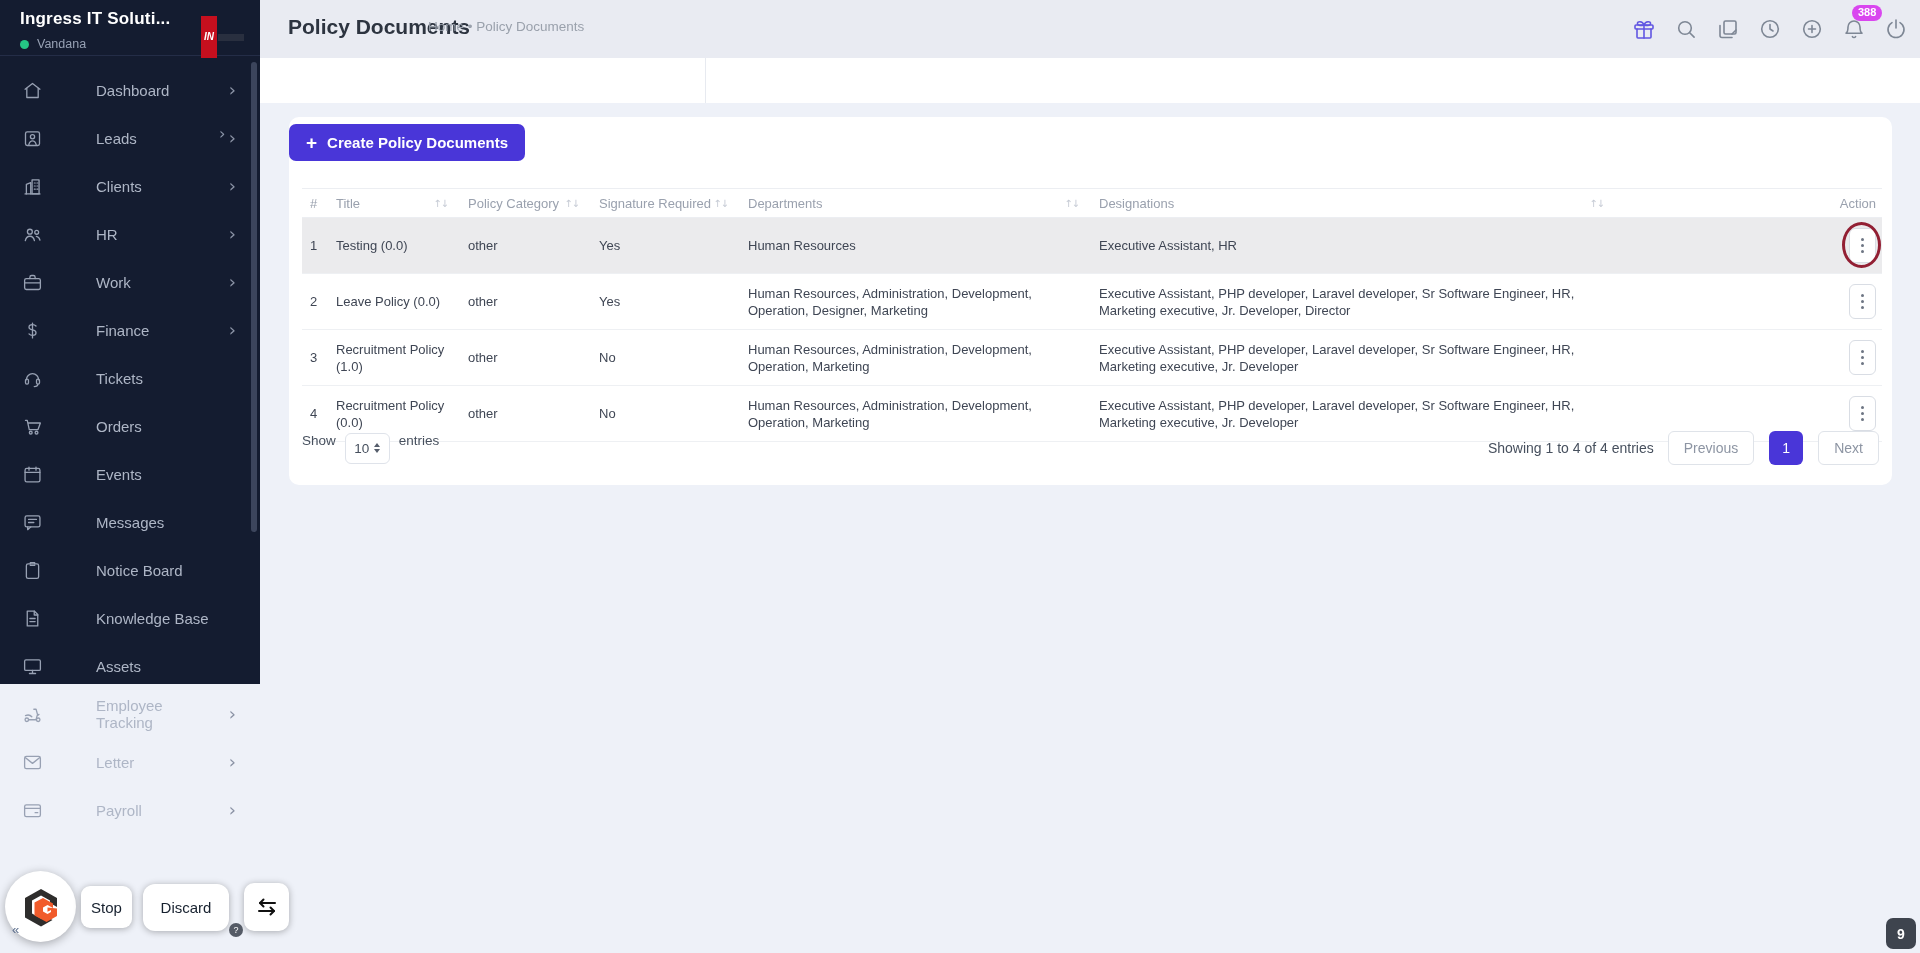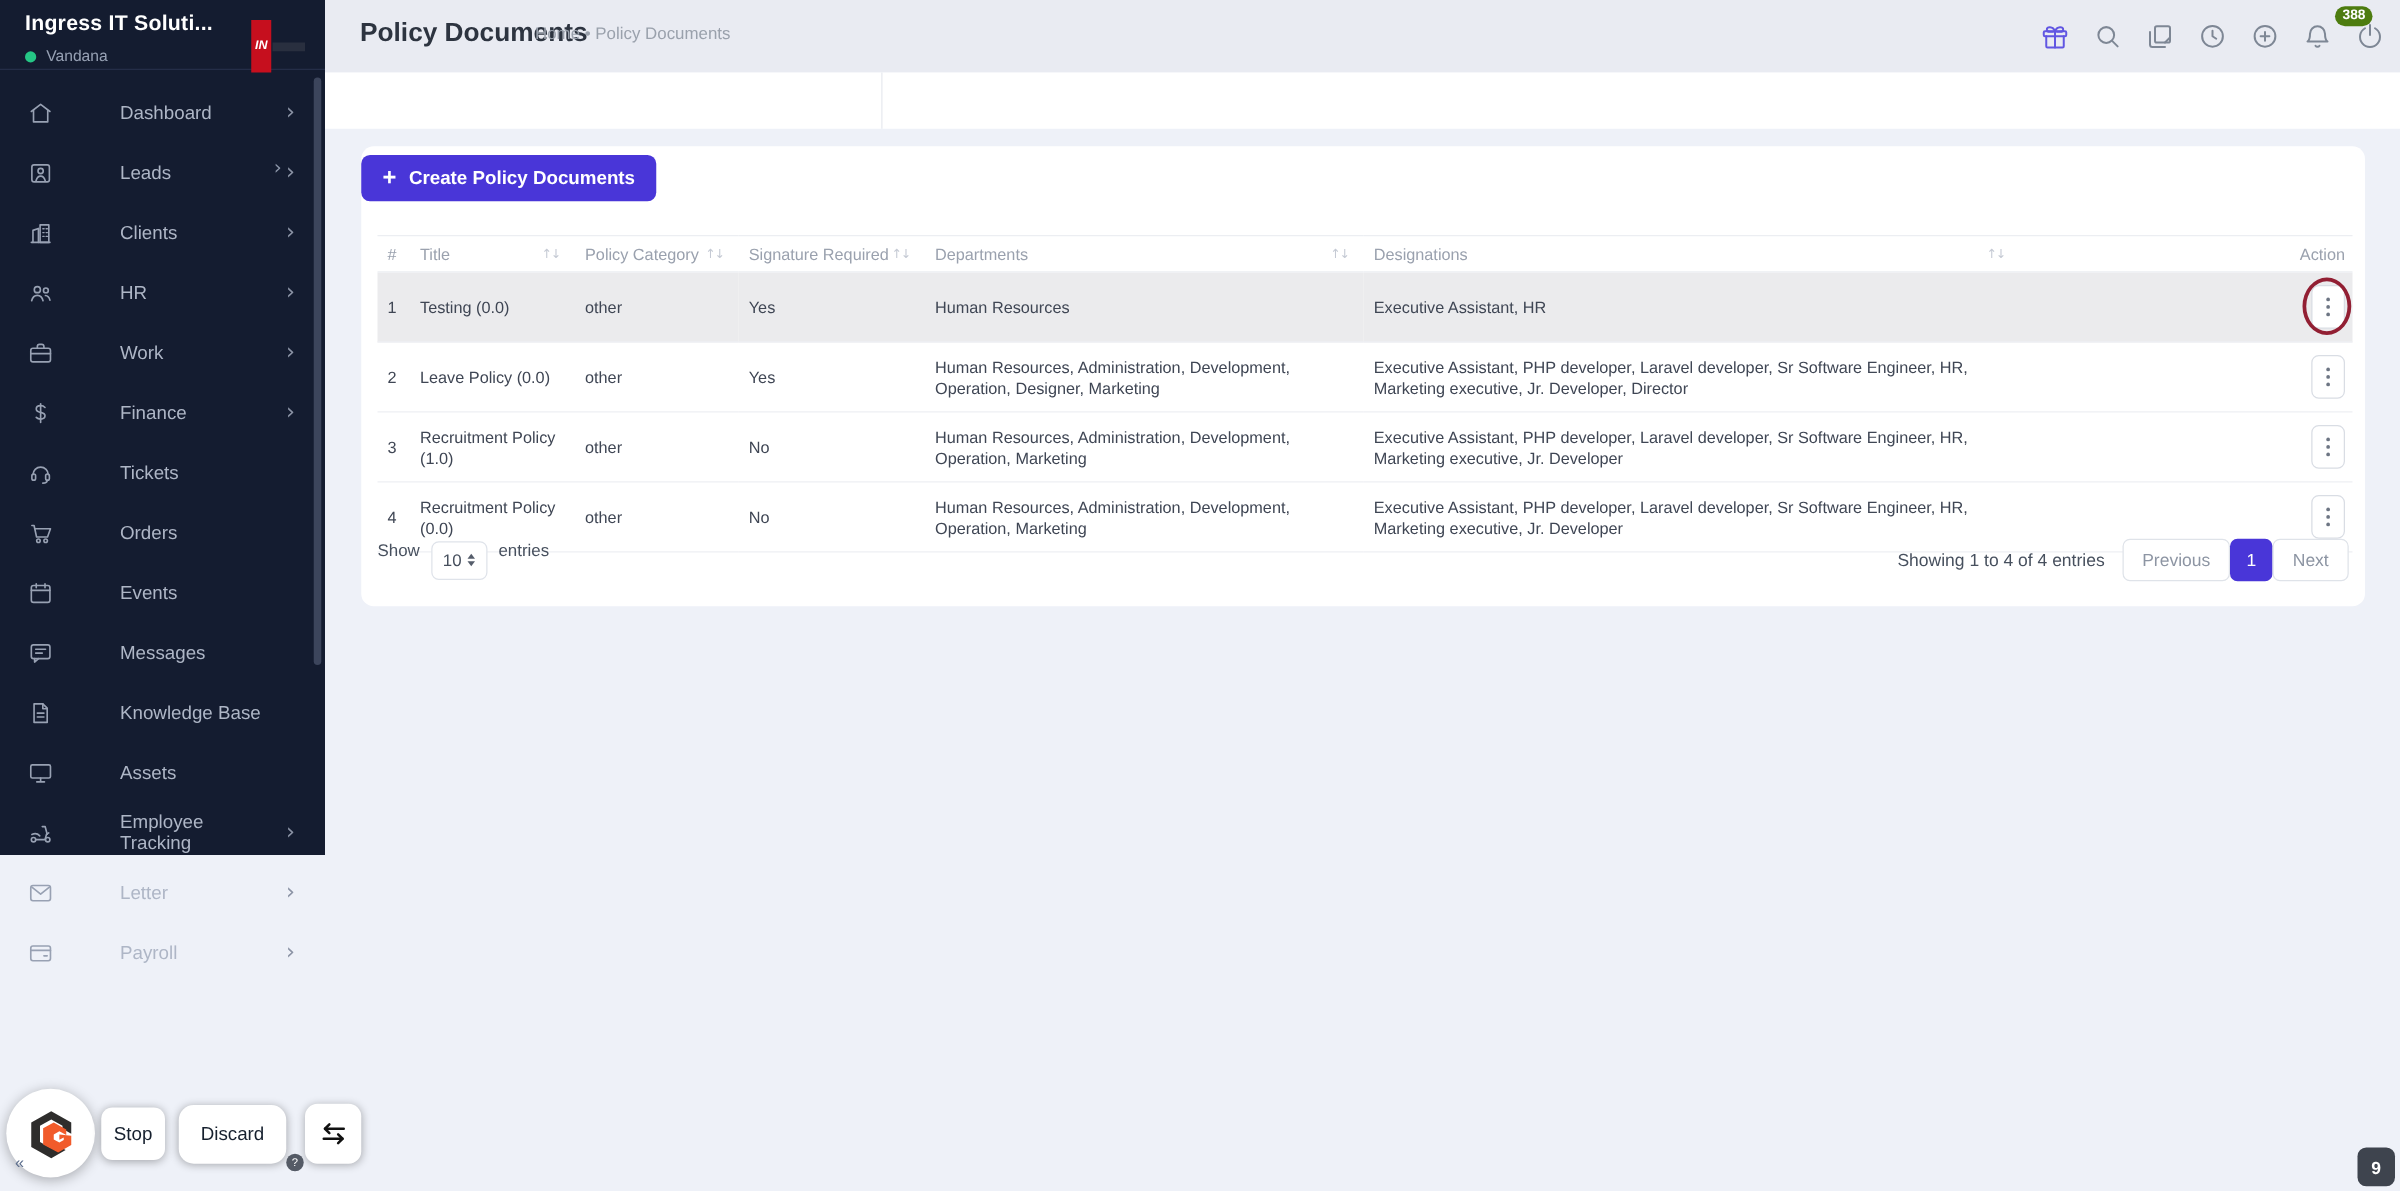--- a/index.html
+++ b/index.html
@@ -24,21 +24,21 @@
   .sb-collapse { position:absolute; left:219px; top:124px; color:#8b95a8; font-size:16px; z-index:3; font-family:"DejaVu Sans", sans-serif; }
 
   
   .topbar { position:absolute; left:260px; top:0; width:1660px; height:58px; background:#e9ebf2; }
   .page-title { position:absolute; left:28px; top:15px; font-size:21px; font-weight:700; color:#2d3440; }
   .breadcrumb { position:absolute; left:168px; top:19px; font-size:13.5px; color:#9aa1ac; }
   .topbar-icons { position:absolute; right:12px; top:0; height:58px; display:flex; align-items:center; gap:17px; }
   .tb-ico { width:25px; height:25px; display:flex; align-items:center; justify-content:center; cursor:pointer; position:relative; }
   .tb-ico svg { stroke:#7e8795; fill:none; stroke-width:1.6; stroke-linecap:round; stroke-linejoin:round; }
   .tb-ico.gift svg { stroke:#6156e2; }
-  .notif-badge { position:absolute; top:-12px; left:27px; background:#4d7c0f; color:#fff; font-size:11px; font-weight:700; padding:2.5px 6px; border-radius:9px; line-height:1; }
+  .notif-badge { position:absolute; top:-12px; left:11px; background:#d946ef; color:#fff; font-size:11px; font-weight:700; padding:2.5px 6px; border-radius:9px; line-height:1; }
 
   
   .search-strip { position:absolute; left:260px; top:58px; width:1660px; height:45px; background:#ffffff; }
   .search-box { position:absolute; left:44px; top:8px; width:384px; height:30px; border:1px solid #e3e7ef; border-radius:8px; display:flex; overflow:hidden; background:#fff; }
   .search-ico-box { width:38px; background:#e9edf7; display:flex; align-items:center; justify-content:center; flex:none; }
   .search-ico-box svg { stroke:#4a5160; fill:none; stroke-width:1.8; stroke-linecap:round; }
   .search-box input { border:0; outline:0; flex:1; padding:0 12px; font-size:14px; color:#3a4250; font-family:inherit; background:transparent; }
   .search-box input::placeholder { color:#a9afbb; }
   .strip-divider { position:absolute; left:445px; top:0; width:1px; height:45px; background:#e7eaf0; }
 
@@ -62,21 +62,21 @@
   
   .card-footer { position:absolute; left:13px; right:13px; top:314px; display:flex; align-items:center; font-size:13.5px; color:#47505e; }
   .show-group { display:flex; align-items:flex-start; gap:9px; }
   .page-size { width:45px; height:31px; border:1px solid #dfe3ea; border-radius:6px; display:flex; align-items:center; justify-content:center; gap:5px; cursor:pointer; background:#fff; }
   .updown { display:flex; flex-direction:column; gap:2px; }
   .updown b { width:0; height:0; border-left:3.5px solid transparent; border-right:3.5px solid transparent; }
   .updown b.up { border-bottom:4.5px solid #555d6b; }
   .updown b.dn { border-top:4.5px solid #555d6b; }
   .pager { margin-left:auto; display:flex; align-items:center; gap:14px; }
   .summary { font-size:14px; }
-  .pg-group { display:flex; align-items:center; gap:0; }
+  .pg-group { display:flex; align-items:center; gap:15px; }
   .pg-btn { height:34px; padding:0 15px; border:1px solid #dfe3e9; border-radius:6px; background:#fff; color:#8d95a3; font-size:14px; font-family:inherit; cursor:pointer; }
   .pg-active { width:34px; height:34px; background:#4936d8; color:#fff; border-radius:6px; display:flex; align-items:center; justify-content:center; font-size:14px; cursor:pointer; }
 
   
   .fab-circle { position:absolute; left:5px; top:871px; width:71px; height:71px; border-radius:50%; background:#fff; box-shadow:0 2px 10px rgba(0,0,0,.3); display:flex; align-items:center; justify-content:center; z-index:5; }
   .ov-btn { position:absolute; background:#fff; box-shadow:0 1px 7px rgba(0,0,0,.3); display:flex; align-items:center; justify-content:center; color:#16202e; font-size:15px; cursor:pointer; z-index:5; font-family:inherit; border:0; }
   .stop-btn { left:81px; top:886px; width:51px; height:42px; border-radius:9px; }
   .discard-btn { left:143px; top:884px; width:86px; height:47px; border-radius:12px; }
   .swap-btn { left:244px; top:883px; width:45px; height:48px; border-radius:10px; }
   .swap-btn svg { stroke:#111; fill:none; stroke-width:2; stroke-linecap:round; stroke-linejoin:round; }
@@ -201,20 +201,30 @@
       </div>
       <div class="sb-item">
         <span class="sb-ico">
             <svg width="21" height="21" viewBox="0 0 24 24">
               <rect x="3.5" y="4.5" width="17" height="12.5" rx="2"></rect>
               <path d="M7.5 8.5h9M7.5 12h6"></path>
               <path d="M6.5 17v3.2l3.6-3.2"></path>
             </svg>
           </span>
         <span>Messages</span>
+      </div>
+      <div class="sb-item">
+        <span class="sb-ico">
+            <svg width="21" height="21" viewBox="0 0 24 24">
+              <rect x="5" y="4.5" width="14" height="16.5" rx="2"></rect>
+              <path d="M9.5 4.5V3h5v1.5"></path>
+              <path d="M9.5 6.2h5"></path>
+            </svg>
+          </span>
+        <span>Notice Board</span>
       </div>
       <div class="sb-item">
         <span class="sb-ico">
             <svg width="21" height="21" viewBox="0 0 24 24">
               <path d="M6 3.5h8l4 4v13H6z"></path>
               <path d="M14 3.5V8h4"></path>
               <path d="M9 12h6M9 15.5h6"></path>
             </svg>
           </span>
         <span>Knowledge Base</span>

